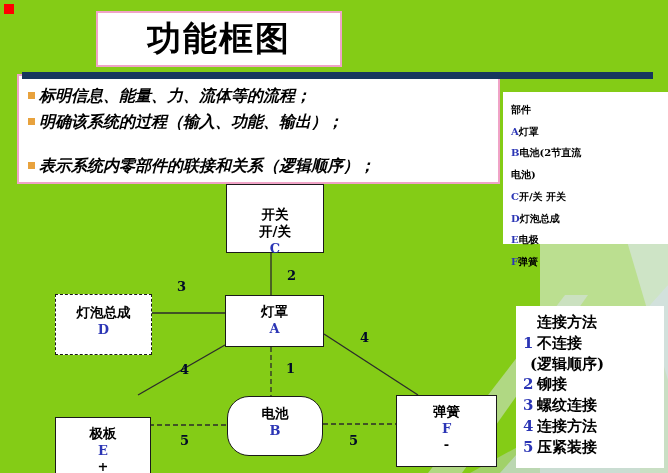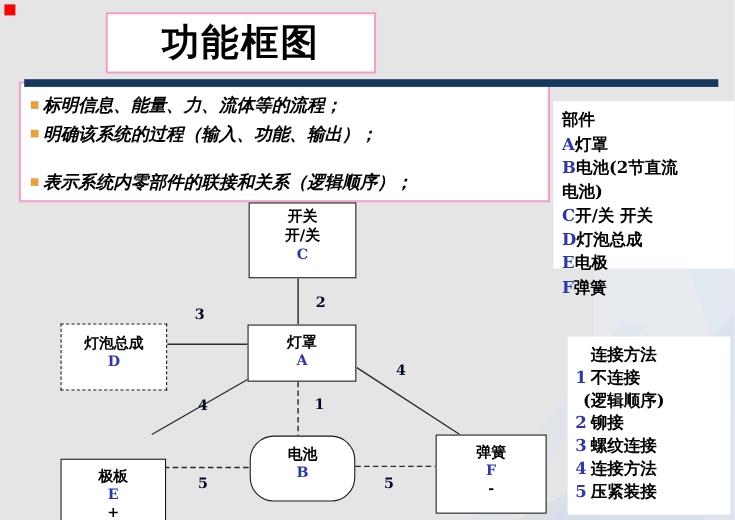--- a/index.html
+++ b/index.html
@@ -1,16 +1,16 @@
 <!DOCTYPE html>
 <html><head>
 <meta charset="utf-8">
 <style>
   html,body{margin:0;padding:0;background:#fff;}
-  .slide{position:relative;width:668px;height:473px;background:#e5e5e5;overflow:hidden;
+  .slide{position:relative;width:668px;height:473px;background:#84cc16;overflow:hidden;
          font-family:"DejaVu Serif","Liberation Serif",serif;font-weight:bold;color:#000;}
 
   
   .wm{position:absolute;left:0;top:0;width:668px;height:473px;pointer-events:none;}
 
   
   .red-sq{position:absolute;left:4px;top:4px;width:10px;height:10px;background:#ff0000;}
 
   
   .title-box{position:absolute;left:96px;top:11px;width:242px;height:52px;border:2px solid #f0a3c7;
@@ -22,34 +22,34 @@
 
   
   .bullets-box{position:absolute;left:17px;top:74px;width:479px;height:106px;border:2px solid #f0a3c7;background:#fff;}
   .brow{position:absolute;left:9px;display:flex;align-items:flex-start;font-style:italic;}
   .bsq{width:7px;height:7px;background:#e8a23d;margin:6px 4px 0 0;flex:none;}
   .btxt{font-size:16px;line-height:19px;white-space:nowrap;}
 
   
   .panel-bg{position:absolute;background:#fff;}
   .parts-panel{position:absolute;left:511px;top:99px;}
-  .pline{font-size:15px;line-height:21.7px;white-space:nowrap;}
+  .pline{font-size:10px;line-height:21.7px;white-space:nowrap;}
   .pkey{color:#2b35b5;}
   .methods-panel{position:absolute;left:523px;top:312px;}
   .mline{font-size:15px;line-height:20.8px;white-space:nowrap;display:flex;}
   .mnum{color:#2b35b5;width:14px;flex:none;}
   .mline.indent{padding-left:7px;}
   .mline.indent .mnum{width:0;}
 
   
   .dbox{position:absolute;background:#fff;border:1.5px solid #1a1a1a;text-align:center;box-sizing:border-box;}
   .dbox .bl{font-size:13.5px;line-height:17px;}
   .dbox .letter{color:#2b35b5;font-size:13px;}
   .dbox .sign{font-size:13px;line-height:16px;}
-  .box-c{left:226px;top:184px;width:98px;height:69px;padding-top:4px;}
+  .box-c{left:226px;top:184px;width:98px;height:69px;padding-top:21px;}
   .box-a{left:225px;top:295px;width:99px;height:52px;padding-top:7px;}
   .box-d{left:55px;top:294px;width:97px;height:61px;padding-top:9px;border-style:dashed;border-width:1.6px;}
   .box-e{left:55px;top:395px;width:96px;height:71px;padding-top:7px;margin-top:22px;}
   .box-b{left:227px;top:396px;width:96px;height:60px;padding-top:8px;border-radius:22px;}
   .box-f{left:396px;top:395px;width:101px;height:72px;padding-top:7px;}
 
   .elabel{position:absolute;font-size:13px;font-weight:bold;color:#000a28;}
   .lines-svg{position:absolute;left:0;top:0;width:668px;height:473px;pointer-events:none;}
 </style>
 </head>

